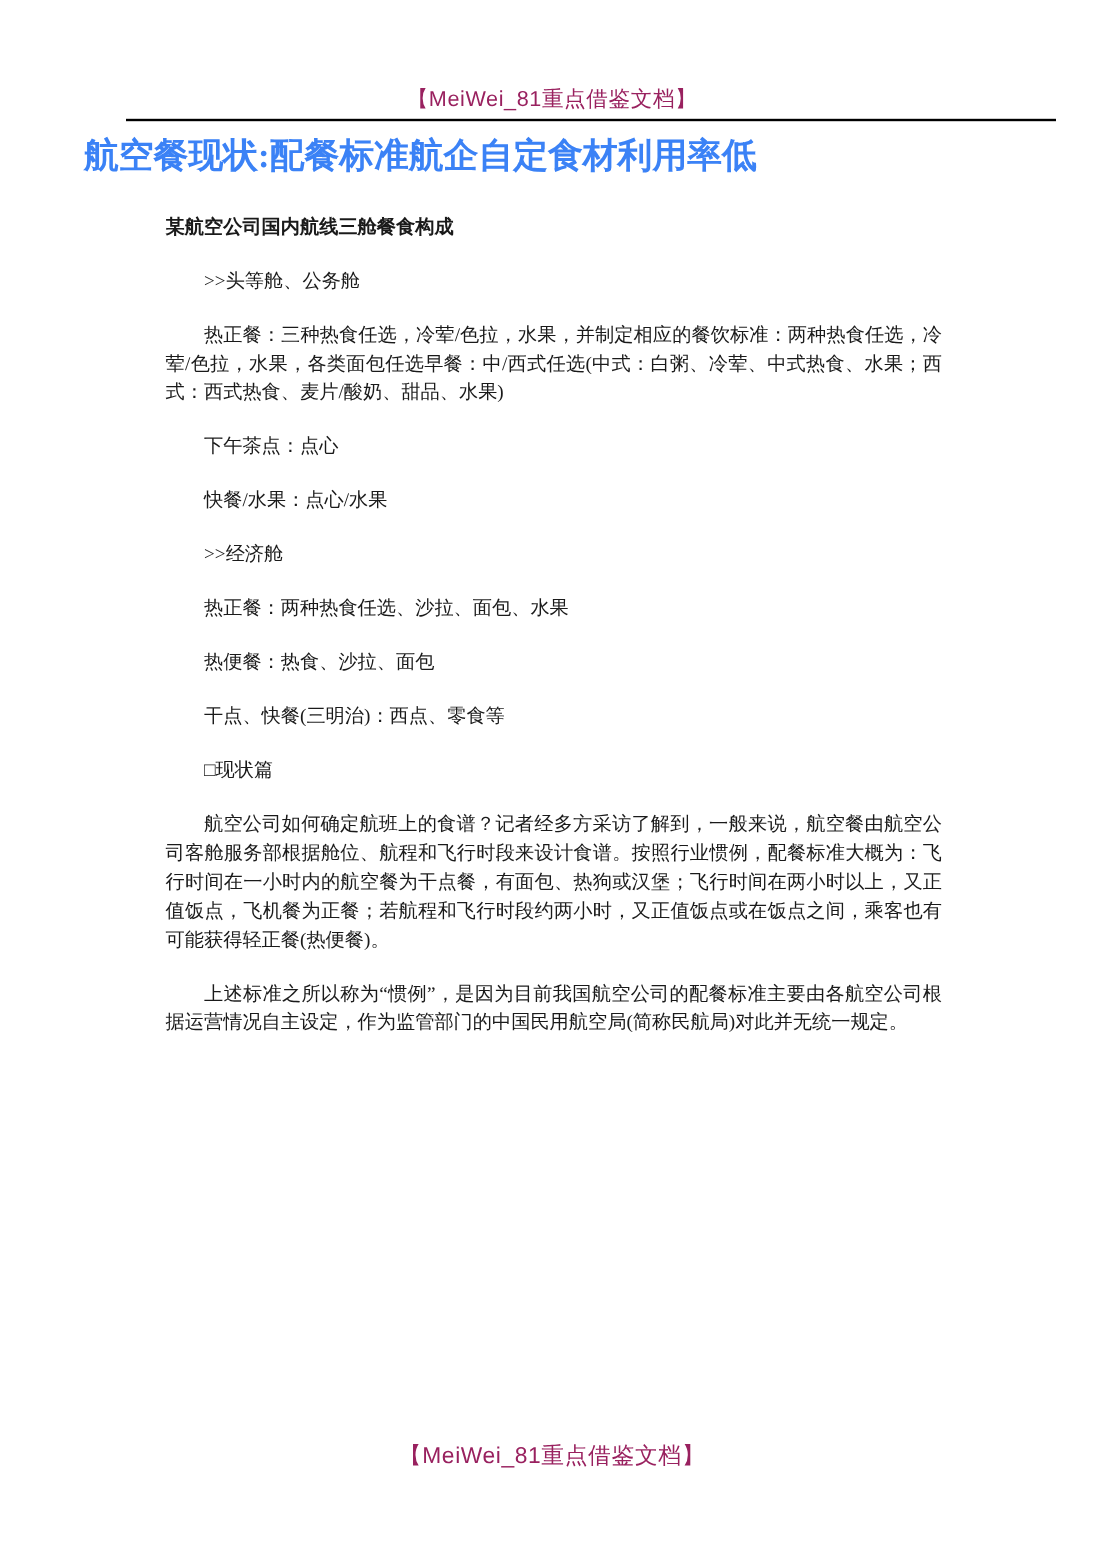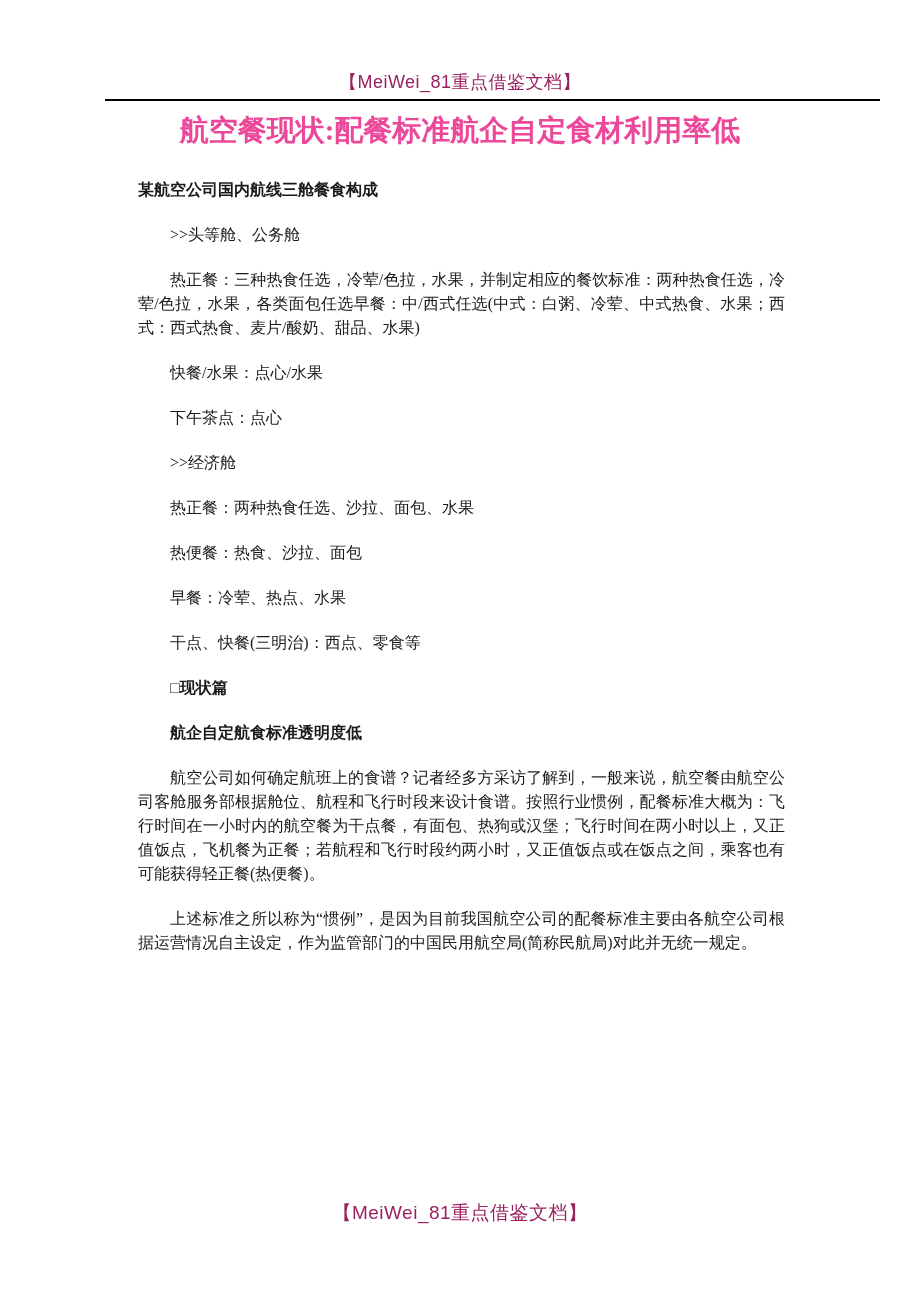--- a/index.html
+++ b/index.html
@@ -20,39 +20,38 @@
     letter-spacing: 0.5px;
     line-height: 24px;
   }
   .header-rule {
     height: 0;
     border-top: 2px solid #000000;
     margin: 5px 40px 0 105px;
   }
   .doc-title {
     margin: 11px 70px 30px 70px;
-    text-align: center;
     font-size: 29px;
     font-weight: bold;
-    color: #ec4899;
+    color: #3b82f6;
     line-height: 36px;
     font-family: "Liberation Serif", "DejaVu Serif", serif;
   }
   .doc-content {
     padding: 0 135px 0 138px;
     font-size: 16px;
     color: #1a1a1a;
     text-align: justify;
   }
   .para {
     line-height: 24px;
     margin: 0 0 21px 0;
   }
   .para.indent { text-indent: 2em; }
-  .para.bold_indent { text-indent: 2em; font-weight: bold; }
+  .para.bold_indent { text-indent: 2em; font-weight: normal; }
   .para.bold_flush { font-weight: bold; }
   .page-footer {
     position: absolute;
     left: 0;
     right: 0;
     top: 1200px;
     text-align: center;
     color: var(--accent, #99215F);
     font-family: "Liberation Sans", "DejaVu Sans", sans-serif;
     font-size: 19px;
@@ -66,27 +65,25 @@
   <div class="page-header">【MeiWei_81重点借鉴文档】</div>
 
   <div class="header-rule"></div>
 
   <h1 class="doc-title">航空餐现状:配餐标准航企自定食材利用率低</h1>
 
   <div class="doc-content">
       <p class="para bold_flush">某航空公司国内航线三舱餐食构成</p>
       <p class="para indent">&gt;&gt;头等舱、公务舱</p>
       <p class="para indent">热正餐：三种热食任选，冷荤/色拉，水果，并制定相应的餐饮标准：两种热食任选，冷荤/色拉，水果，各类面包任选早餐：中/西式任选(中式：白粥、冷荤、中式热食、水果；西式：西式热食、麦片/酸奶、甜品、水果)</p>
+      <p class="para indent">下午茶点：点心</p>
       <p class="para indent">快餐/水果：点心/水果</p>
-      <p class="para indent">下午茶点：点心</p>
       <p class="para indent">&gt;&gt;经济舱</p>
       <p class="para indent">热正餐：两种热食任选、沙拉、面包、水果</p>
       <p class="para indent">热便餐：热食、沙拉、面包</p>
-      <p class="para indent">早餐：冷荤、热点、水果</p>
       <p class="para indent">干点、快餐(三明治)：西点、零食等</p>
       <p class="para bold_indent">□现状篇</p>
-      <p class="para bold_indent">航企自定航食标准透明度低</p>
       <p class="para indent">航空公司如何确定航班上的食谱？记者经多方采访了解到，一般来说，航空餐由航空公司客舱服务部根据舱位、航程和飞行时段来设计食谱。按照行业惯例，配餐标准大概为：飞行时间在一小时内的航空餐为干点餐，有面包、热狗或汉堡；飞行时间在两小时以上，又正值饭点，飞机餐为正餐；若航程和飞行时段约两小时，又正值饭点或在饭点之间，乘客也有可能获得轻正餐(热便餐)。</p>
       <p class="para indent">上述标准之所以称为“惯例”，是因为目前我国航空公司的配餐标准主要由各航空公司根据运营情况自主设定，作为监管部门的中国民用航空局(简称民航局)对此并无统一规定。</p>
     </div>
 
   <div class="page-footer">【MeiWei_81重点借鉴文档】</div>
 </div>
 
 </body></html>

